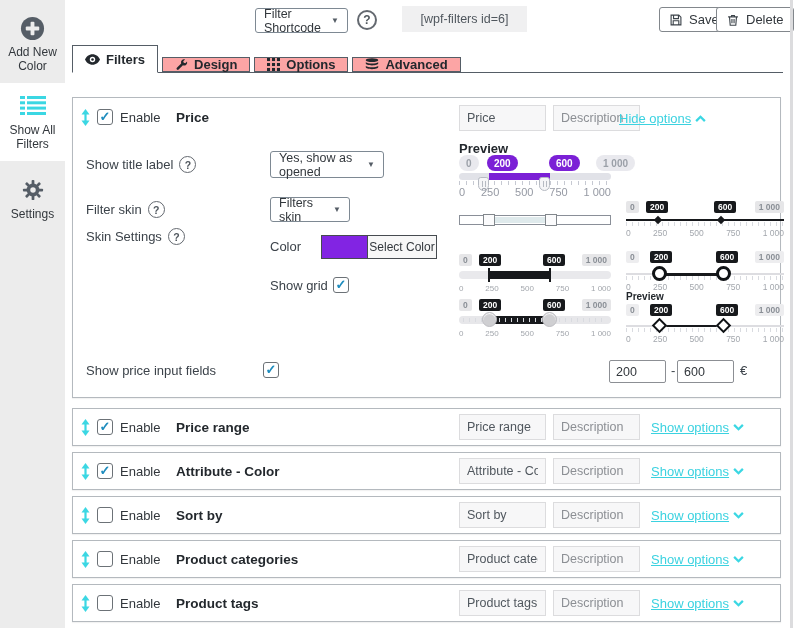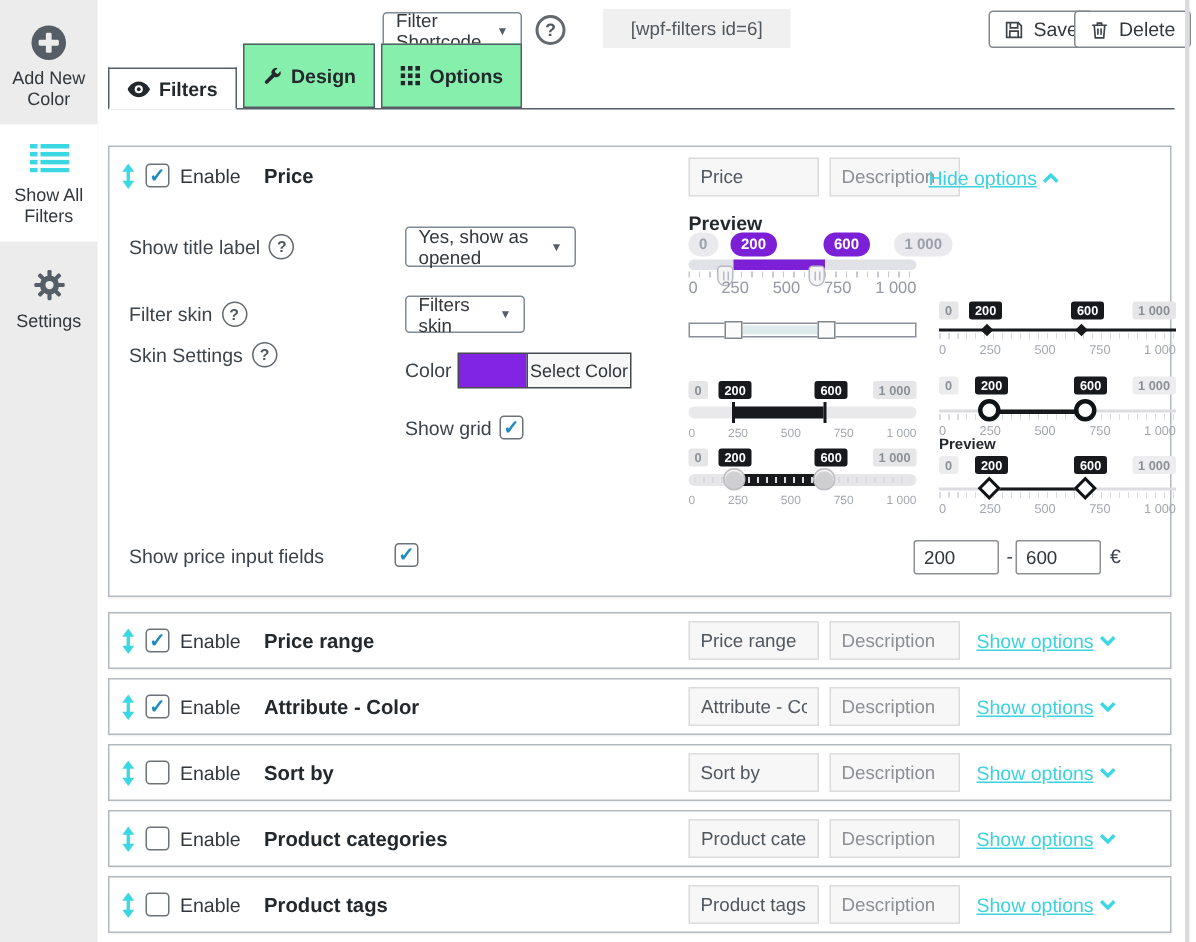--- a/index.html
+++ b/index.html
@@ -28,22 +28,22 @@
   .q-small{width:17px;height:17px;border-width:1.5px;font-size:10.5px}
   .shortcode{background:#f0f0f1;color:#50575e;font-size:12.5px;display:flex;align-items:center;
              justify-content:center}
   .btn{display:inline-flex;align-items:center;gap:6px;background:#fff;border:1px solid #82878c;
        border-radius:3px;height:25px;padding:0 9px;font-size:13px;color:#32373c;
        font-family:inherit;cursor:pointer}
 
   
   .tabbar{position:absolute;left:72px;top:44px;width:711px;height:28px;display:flex;gap:4px;
           align-items:flex-end;border-bottom:1px solid #555d66;box-sizing:content-box}
-  .tab{display:flex;align-items:center;gap:6px;height:43px;padding:0 12px;border:1px solid #555d66;
-       background:#86efac;font-weight:bold;font-size:13px;color:#23282d;cursor:pointer;
+  .tab{display:flex;align-items:center;gap:6px;height:15px;padding:0 12px;border:1px solid #555d66;
+       background:#fca5a5;font-weight:bold;font-size:13px;color:#23282d;cursor:pointer;
        box-sizing:border-box}
   .tab.active{background:#fff;height:28px;margin-bottom:-1px;border-bottom:1px solid #fff}
 
   
   .section{position:absolute;left:72px;width:709px;background:#fff;border:1px solid #b4b9be;
            box-shadow:0 1px 1px rgba(0,0,0,.05);box-sizing:border-box}
   .cb{position:absolute;width:16px;height:16px;border:1px solid #6c7277;border-radius:3px;
       background:#fff;display:flex;align-items:center;justify-content:center;cursor:pointer;
       box-sizing:border-box}
   .cb.checked::after{content:"\2713";color:#1e8cbe;font-size:13px;font-weight:bold;margin-top:-1px}
@@ -212,20 +212,30 @@
               <rect x="6.5" y="6.5" width="4" height="4"></rect>
               <rect x="13" y="6.5" width="4" height="4"></rect>
               <rect x="0" y="13" width="4" height="4"></rect>
               <rect x="6.5" y="13" width="4" height="4"></rect>
               <rect x="13" y="13" width="4" height="4"></rect>
             </g>
           </svg>
       </span>
       <span>Options</span>
     </div>
+    <div class="tab">
+      <span style="display:inline-flex">
+        <svg width="14" height="13" viewBox="0 0 18 16" fill="#23282d">
+            <ellipse cx="9" cy="2.4" rx="8" ry="2.4"></ellipse>
+            <path d="M1 5.2c1.6 1 4.6 1.6 8 1.6s6.4-.6 8-1.6v1.6c0 1.3-3.6 2.4-8 2.4S1 8.1 1 6.8z"></path>
+            <path d="M1 10c1.6 1 4.6 1.6 8 1.6s6.4-.6 8-1.6v1.6c0 1.3-3.6 2.4-8 2.4S1 12.9 1 11.6z"></path>
+          </svg>
+      </span>
+      <span>Advanced</span>
+    </div>
   </div>
 
   <div class="section" style="top:97px;height:301px">
 
     <span class="abs" style="left:8px;top:11px">
       <svg width="9" height="17" viewBox="0 0 9 17" fill="#3bd7e3">
           <path d="M4.5 0L8.5 5.5H.5z"></path>
           <path d="M4.5 17L8.5 11.5H.5z"></path>
           <rect x="3.4" y="5" width="2.2" height="7"></rect>
         </svg>
@@ -285,21 +295,21 @@
     </div>
 
     <span class="flabel" style="left:13px;top:130px">
       <span>Skin Settings</span>
       <span class="qmark q-small">
           <span>?</span>
         </span>
     </span>
 
     <span class="flabel" style="left:197px;top:141px">Color</span>
-    <div class="color-btn" style="left:232px;top:137px">
+    <div class="color-btn" style="left:248px;top:137px">
       <span class="color-swatch" style="background:#8224e3"></span>
       <span class="color-label">Select Color</span>
     </div>
 
     <span class="flabel" style="left:197px;top:180px">Show grid</span>
     <span class="cb checked" style="left:260px;top:179px"></span>
 
     <div class="abs" style="left:386px;top:113px;width:152px;height:22px">
       <div class="abs" style="left:0;top:4px;width:152px;height:10px;border:1px solid #8a8f98;background:#fff;box-sizing:border-box">
         <div class="fill" style="left:29px;width:62px;top:1px;bottom:1px;background:#dfeaec"></div>

